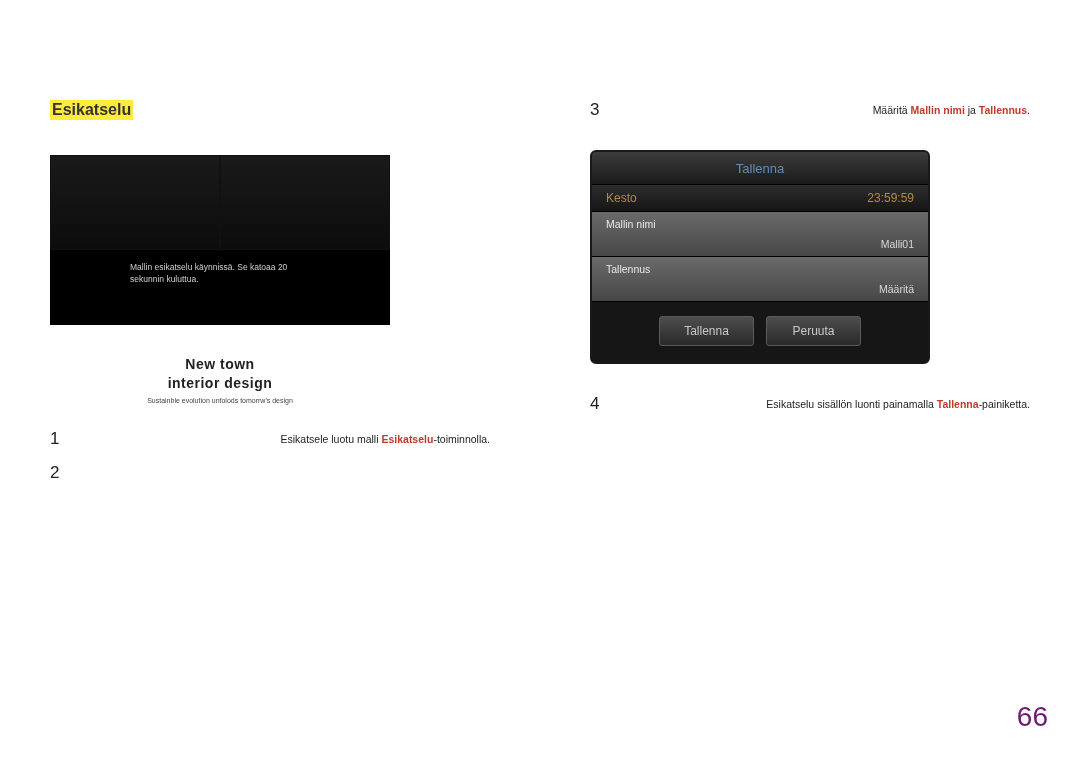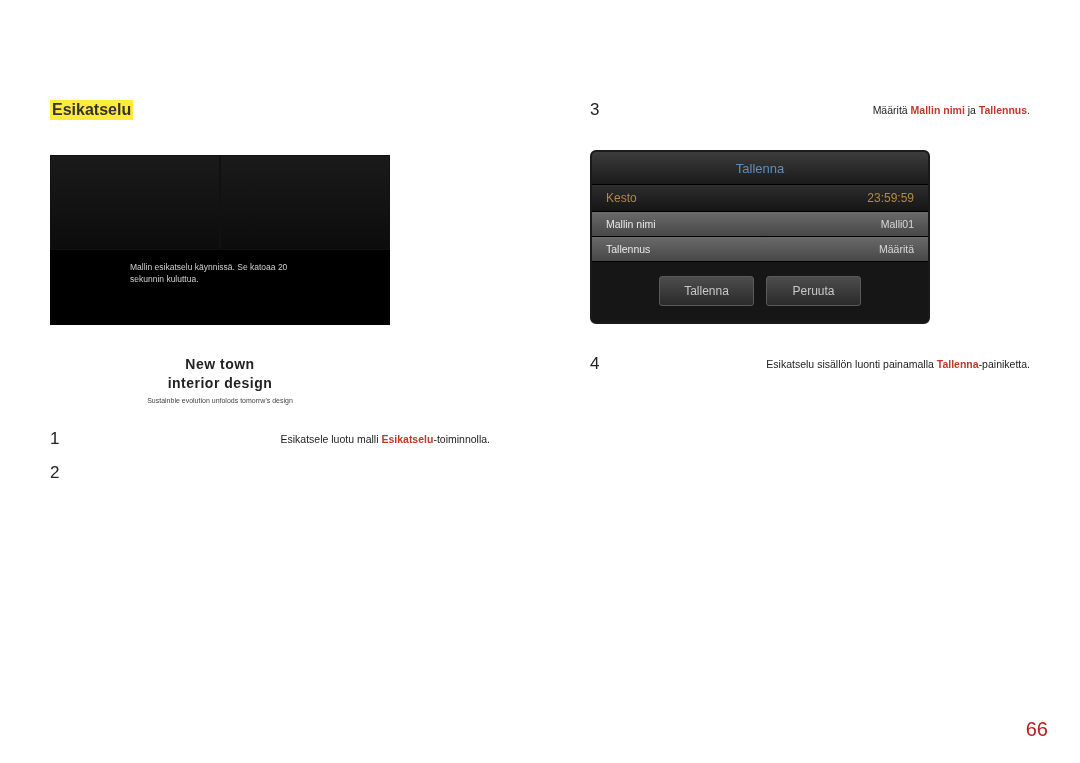--- a/index.html
+++ b/index.html
@@ -89,45 +89,45 @@
     border-bottom: 1px solid #000;
   }
   .row {
     display: flex;
     justify-content: space-between;
     padding: 6px 14px;
     font-size: 10.5px;
     border-bottom: 1px solid #000;
   }
   .row.sel { background: linear-gradient(#6a6a6a,#474747); }
-  .row .v { color: #d8d8d8; }
+  .row .v { color: #d8d8d8; margin-top: 20px; }
   .btnbar {
     display: flex;
     gap: 12px;
     justify-content: center;
     padding: 14px 0 16px;
     background: #161616;
   }
   .dbtn {
     width: 95px;
     text-align: center;
     padding: 7px 0;
     color: #c8c8c8;
     font-size: 12px;
     border: 1px solid #5a5a5a;
     border-radius: 3px;
     background: linear-gradient(#4d4d4d,#2a2a2a);
   }
 
   .page-number {
     position: absolute;
-    bottom: 22px;
+    bottom: 30px;
     right: 32px;
-    font-size: 20px;
-    color: #b91c1c;
+    font-size: 28px;
+    color: #701a75;
     font-weight: 300;
   }
 </style>
 </head>
 <body>
 
 <div class="page">
 
   <div class="col">
     <span class="heading">Esikatselu</span>

